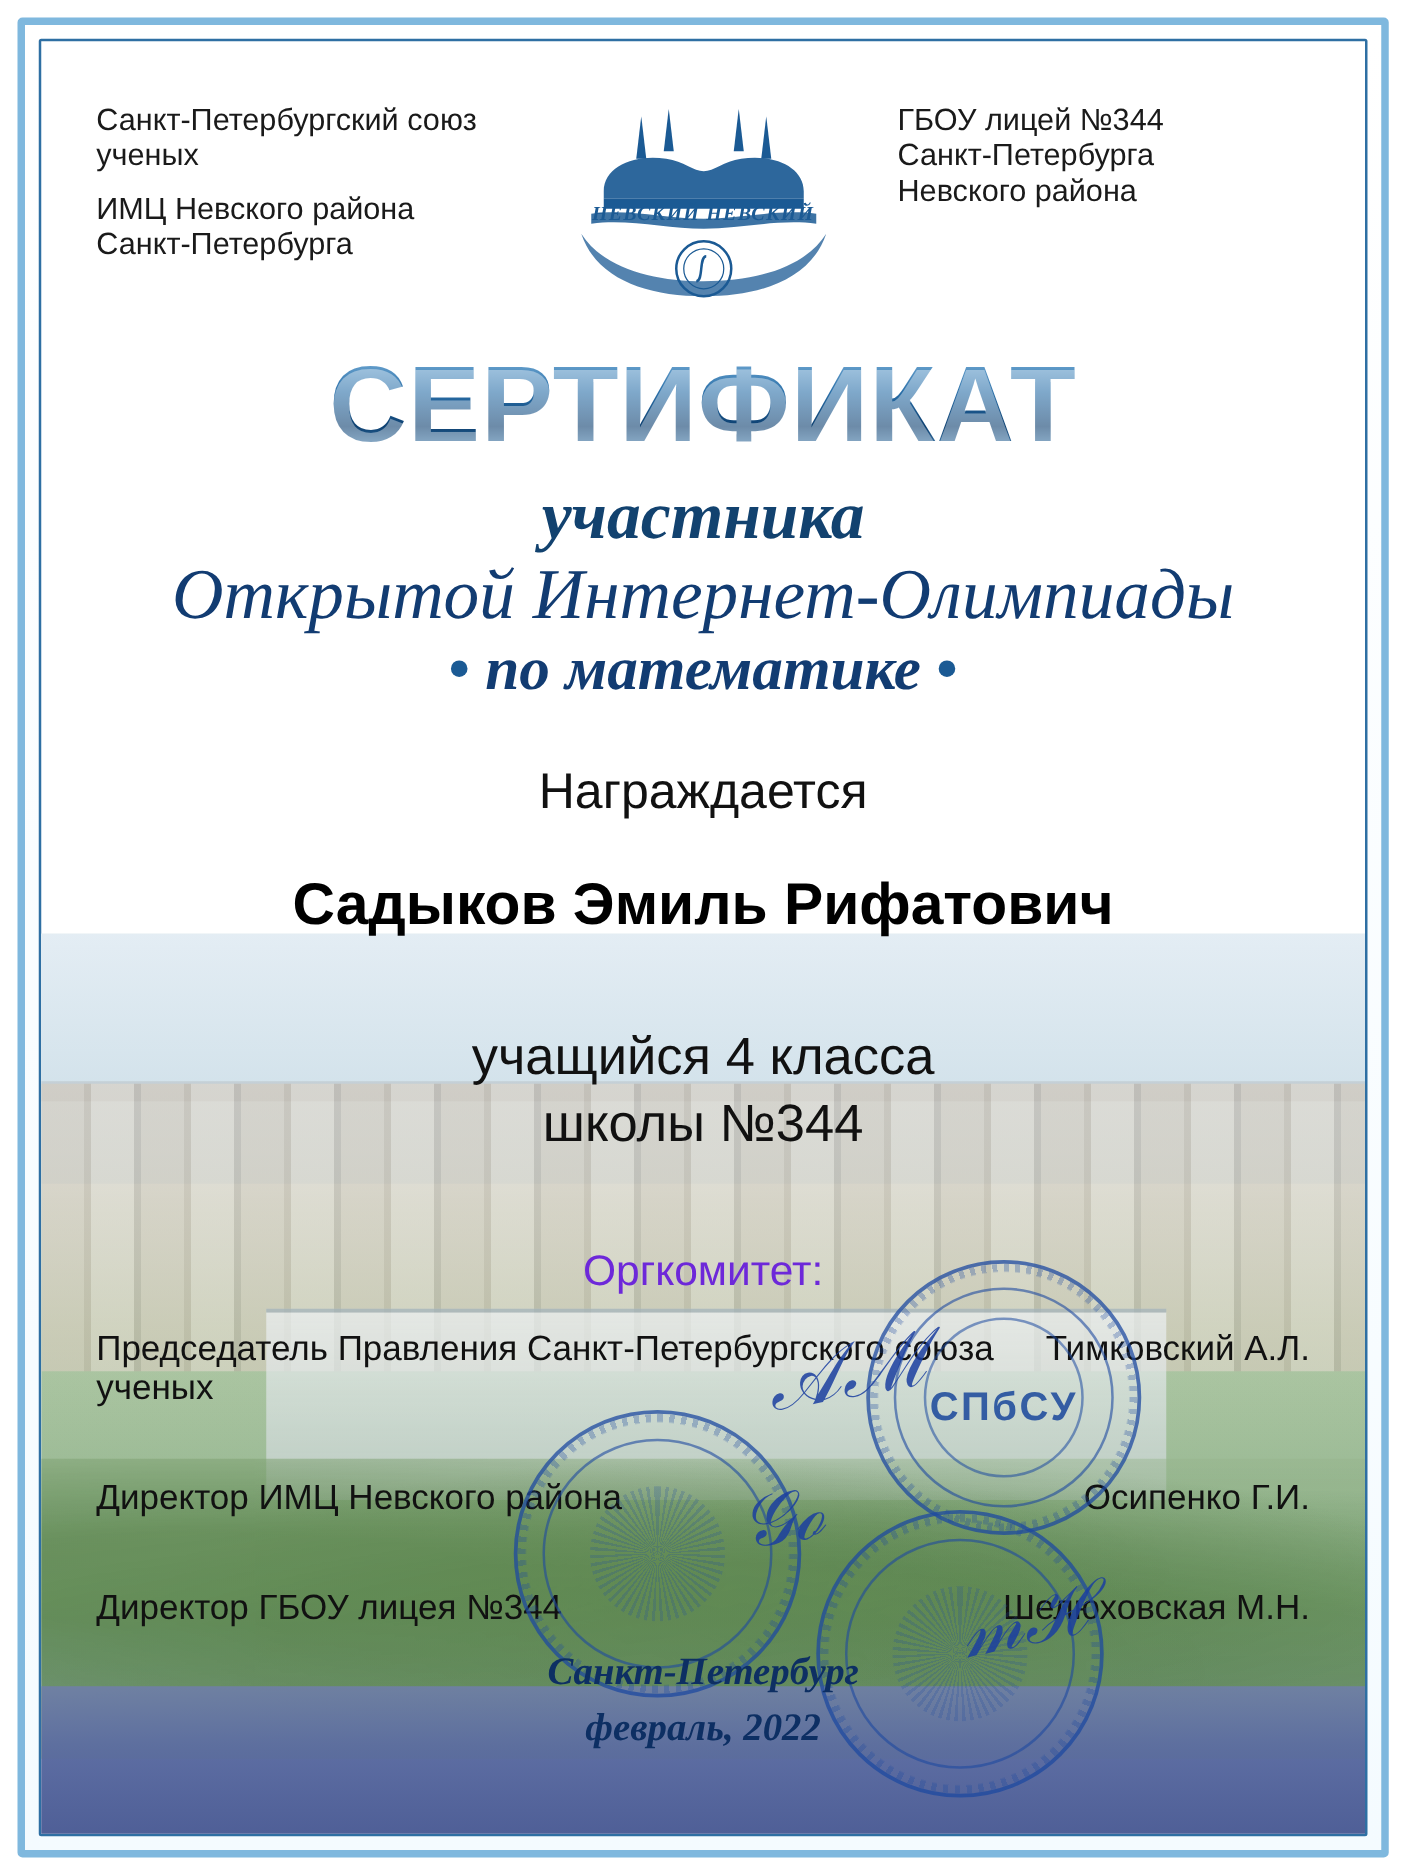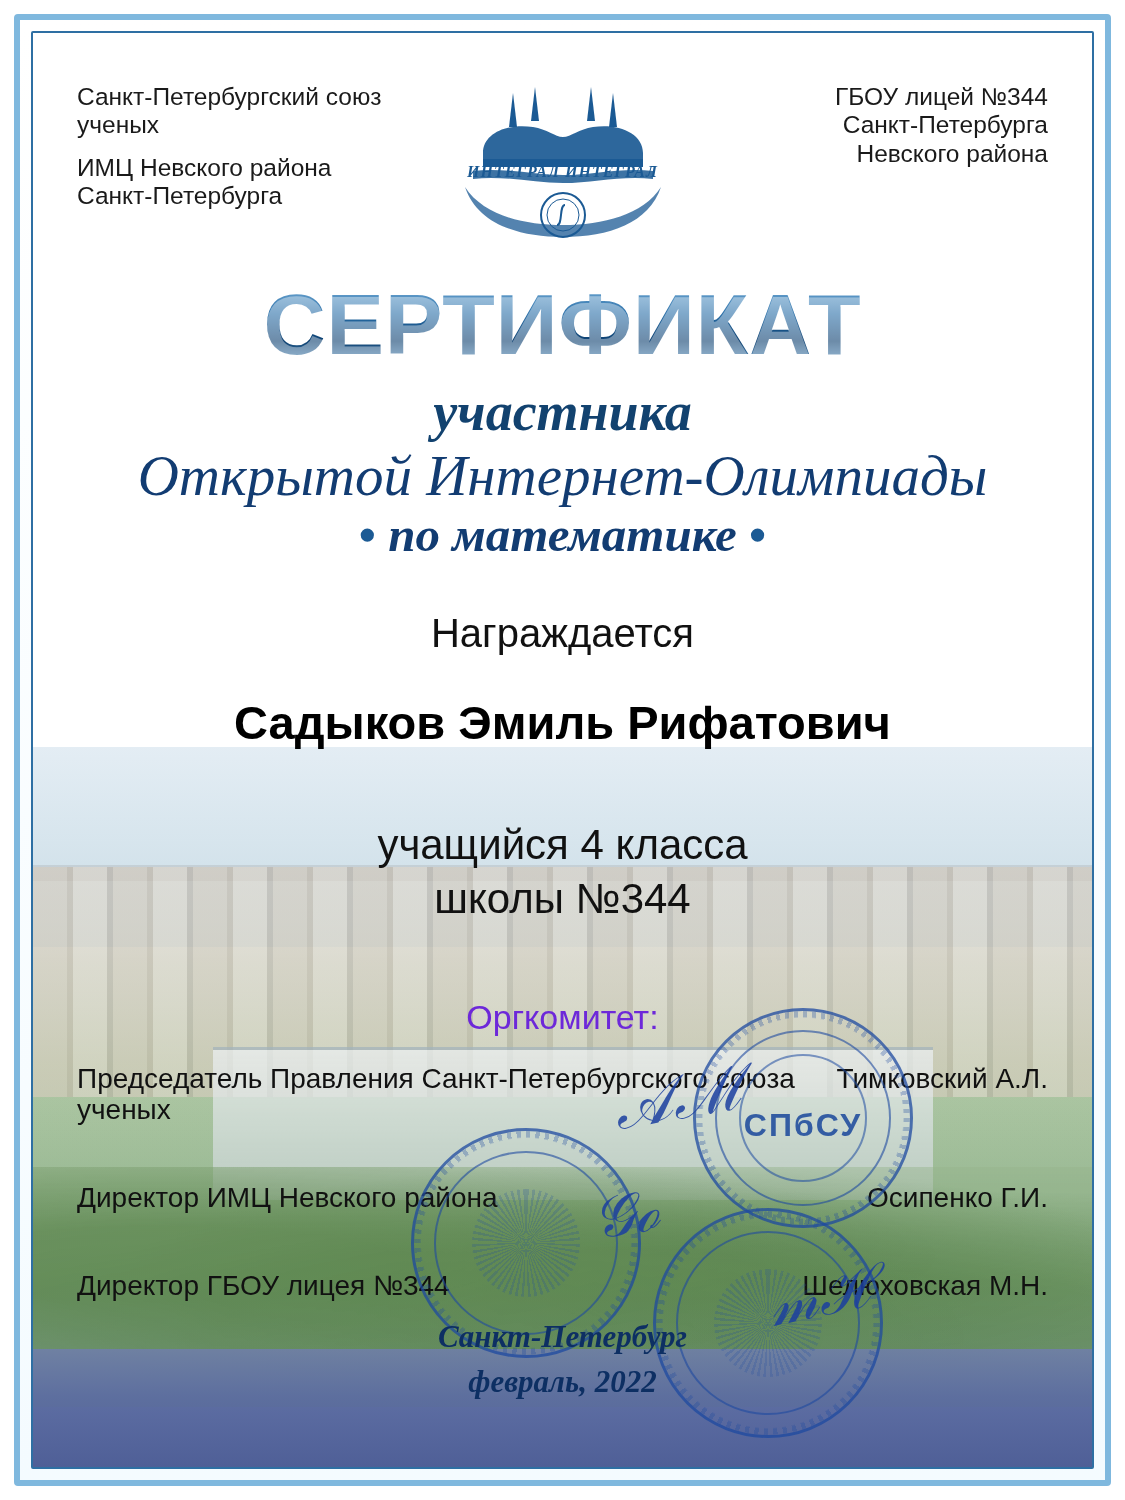--- a/index.html
+++ b/index.html
@@ -114,21 +114,21 @@
     padding: 0 44px;
     box-sizing: border-box;
   }
   .header-left, .header-right {
     width: 330px;
     color: #1a1a1a;
     font-size: 24.5px;
     line-height: 1.16;
   }
   .header-left { text-align: left; }
-  .header-right { text-align: right; }
+  .header-right { }
   .header-block { margin-bottom: 14px; }
   .header-block:last-child { margin-bottom: 0; }
 
   
   .emblem {
     width: 300px;
     height: 180px;
     position: relative;
     margin-top: -8px;
   }
@@ -358,21 +358,21 @@
               <path d="M174 46 L178 12 L182 46 Z"></path>
               <path d="M196 52 L200 18 L204 52 Z"></path>
               <rect x="70" y="84" width="160" height="8"></rect>
               <path d="M60 96 C90 92 120 100 150 100 C180 100 210 92 240 96 L240 104 C210 100 180 108 150 108 C120 108 90 100 60 104 Z" opacity="0.85"></path>
               <path d="M52 112 C70 140 110 150 150 150 C190 150 230 140 248 112 C236 148 196 162 150 162 C104 162 64 148 52 112 Z" opacity="0.75"></path>
             </g>
             <circle cx="150" cy="140" r="22" fill="none" stroke="#1b5a94" stroke-width="2"></circle>
             <circle cx="150" cy="140" r="16" fill="none" stroke="#1b5a94" stroke-width="1"></circle>
             <path d="M144 150 C150 150 146 130 152 130" fill="none" stroke="#1b5a94" stroke-width="2"></path>
           </svg>
-          <div class="emblem-caption">ИНТЕГРАЛ ИНТЕГРАЛ</div>
+          <div class="emblem-caption">НЕВСКИЙ НЕВСКИЙ</div>
         </div>
 
         <div class="header-right">
           <div>ГБОУ лицей №344</div>
           <div>Санкт-Петербурга</div>
           <div>Невского района</div>
         </div>
       </div>
 
       <div class="title-main">СЕРТИФИКАТ</div>

